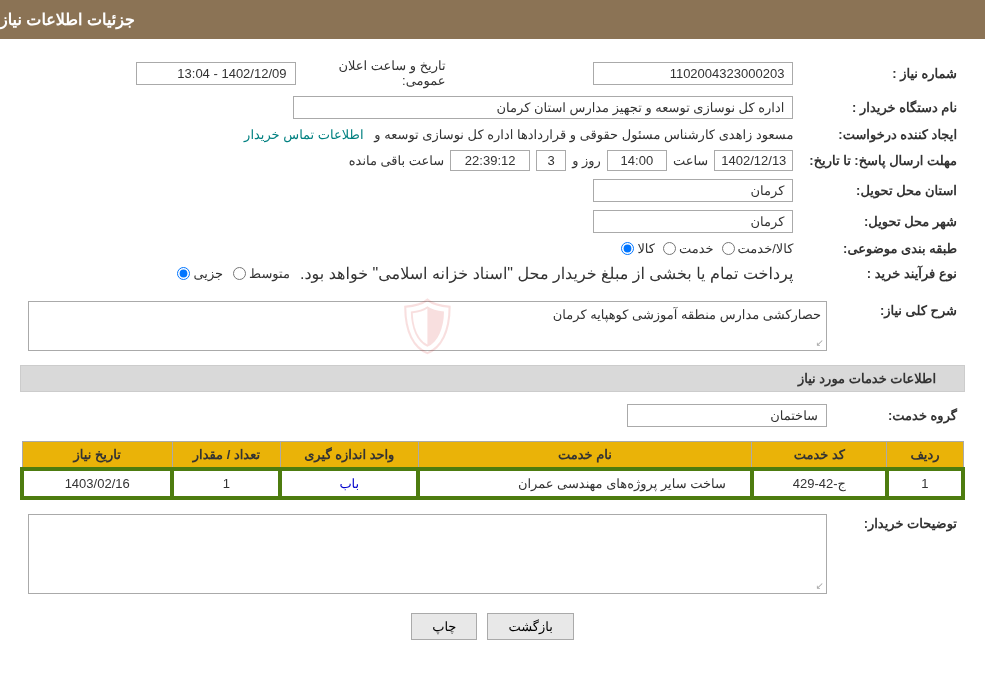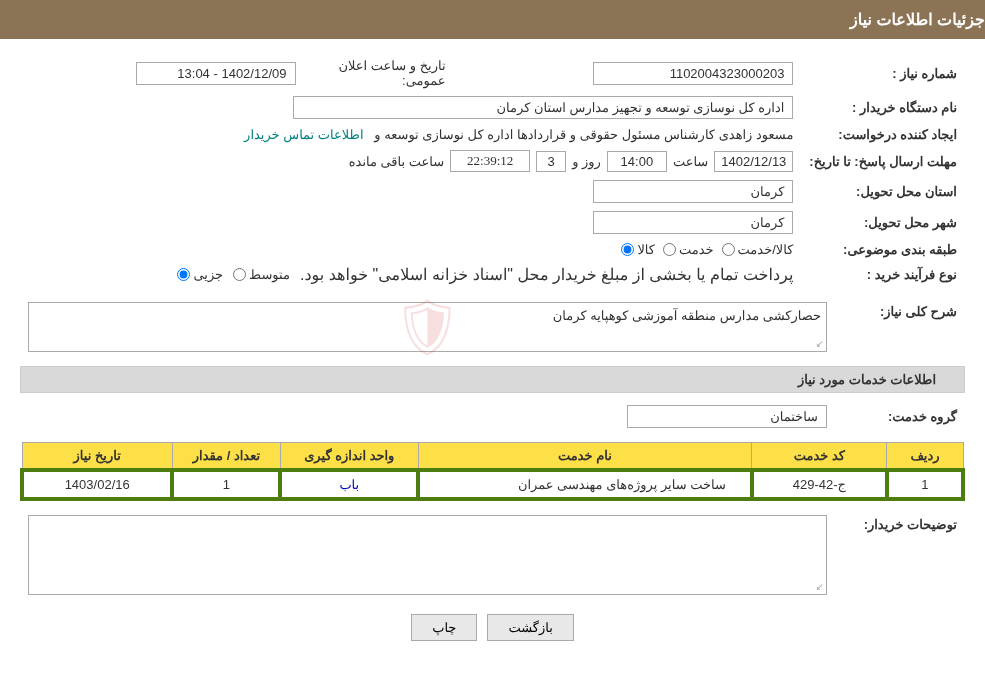--- a/index.html
+++ b/index.html
@@ -12,21 +12,21 @@
     }
     .page-wrapper {
       width: 985px;
       margin: 0 auto;
       background: #fff;
       min-height: 691px;
     }
     .header {
       background: #8b7355;
       color: #fff;
-      text-align: right;
+      text-align: left;
       padding: 10px 0;
       font-size: 16px;
       font-weight: bold;
     }
     .content {
       padding: 15px 20px;
     }
     .section-title {
       background: #d9d9d9;
       padding: 5px 28px;
@@ -75,21 +75,21 @@
       display: inline-flex;
       align-items: center;
       gap: 3px;
     }
     .data-grid {
       width: 100%;
       border-collapse: collapse;
       margin-top: 5px;
     }
     .data-grid th {
-      background: #fde047;
+      background: #eab308;
       border: 1px solid #aaa;
       padding: 5px 8px;
       text-align: center;
       font-weight: bold;
     }
     .data-grid td {
       border: 4px solid #4d7c0f;
       padding: 5px 24px;
       text-align: center;
     }
@@ -172,21 +172,21 @@
       </tr>
       <tr>
         <td class="label-cell">مهلت ارسال پاسخ: تا تاریخ:</td>
         <td class="value-cell" colspan="3">
           <div class="row-flex" style="gap:6px; flex-wrap:nowrap;">
             <div class="small-box">1402/12/13</div>
             <span>ساعت</span>
             <div class="small-box">14:00</div>
             <span>روز و</span>
             <div class="small-box" style="min-width:30px;">3</div>
-            <div class="small-box" style="min-width:80px; direction:ltr;font-family:Liberation Serif, serif;">22:39:12</div>
+            <div class="small-box" style="min-width:80px; direction:ltr;">22:39:12</div>
             <span>ساعت باقی مانده</span>
           </div>
         </td>
       </tr>
       <tr>
         <td class="label-cell">استان محل تحویل:</td>
         <td class="value-cell" colspan="3">
           <div class="input-box" style="min-width:200px;">کرمان</div>
         </td>
       </tr>

